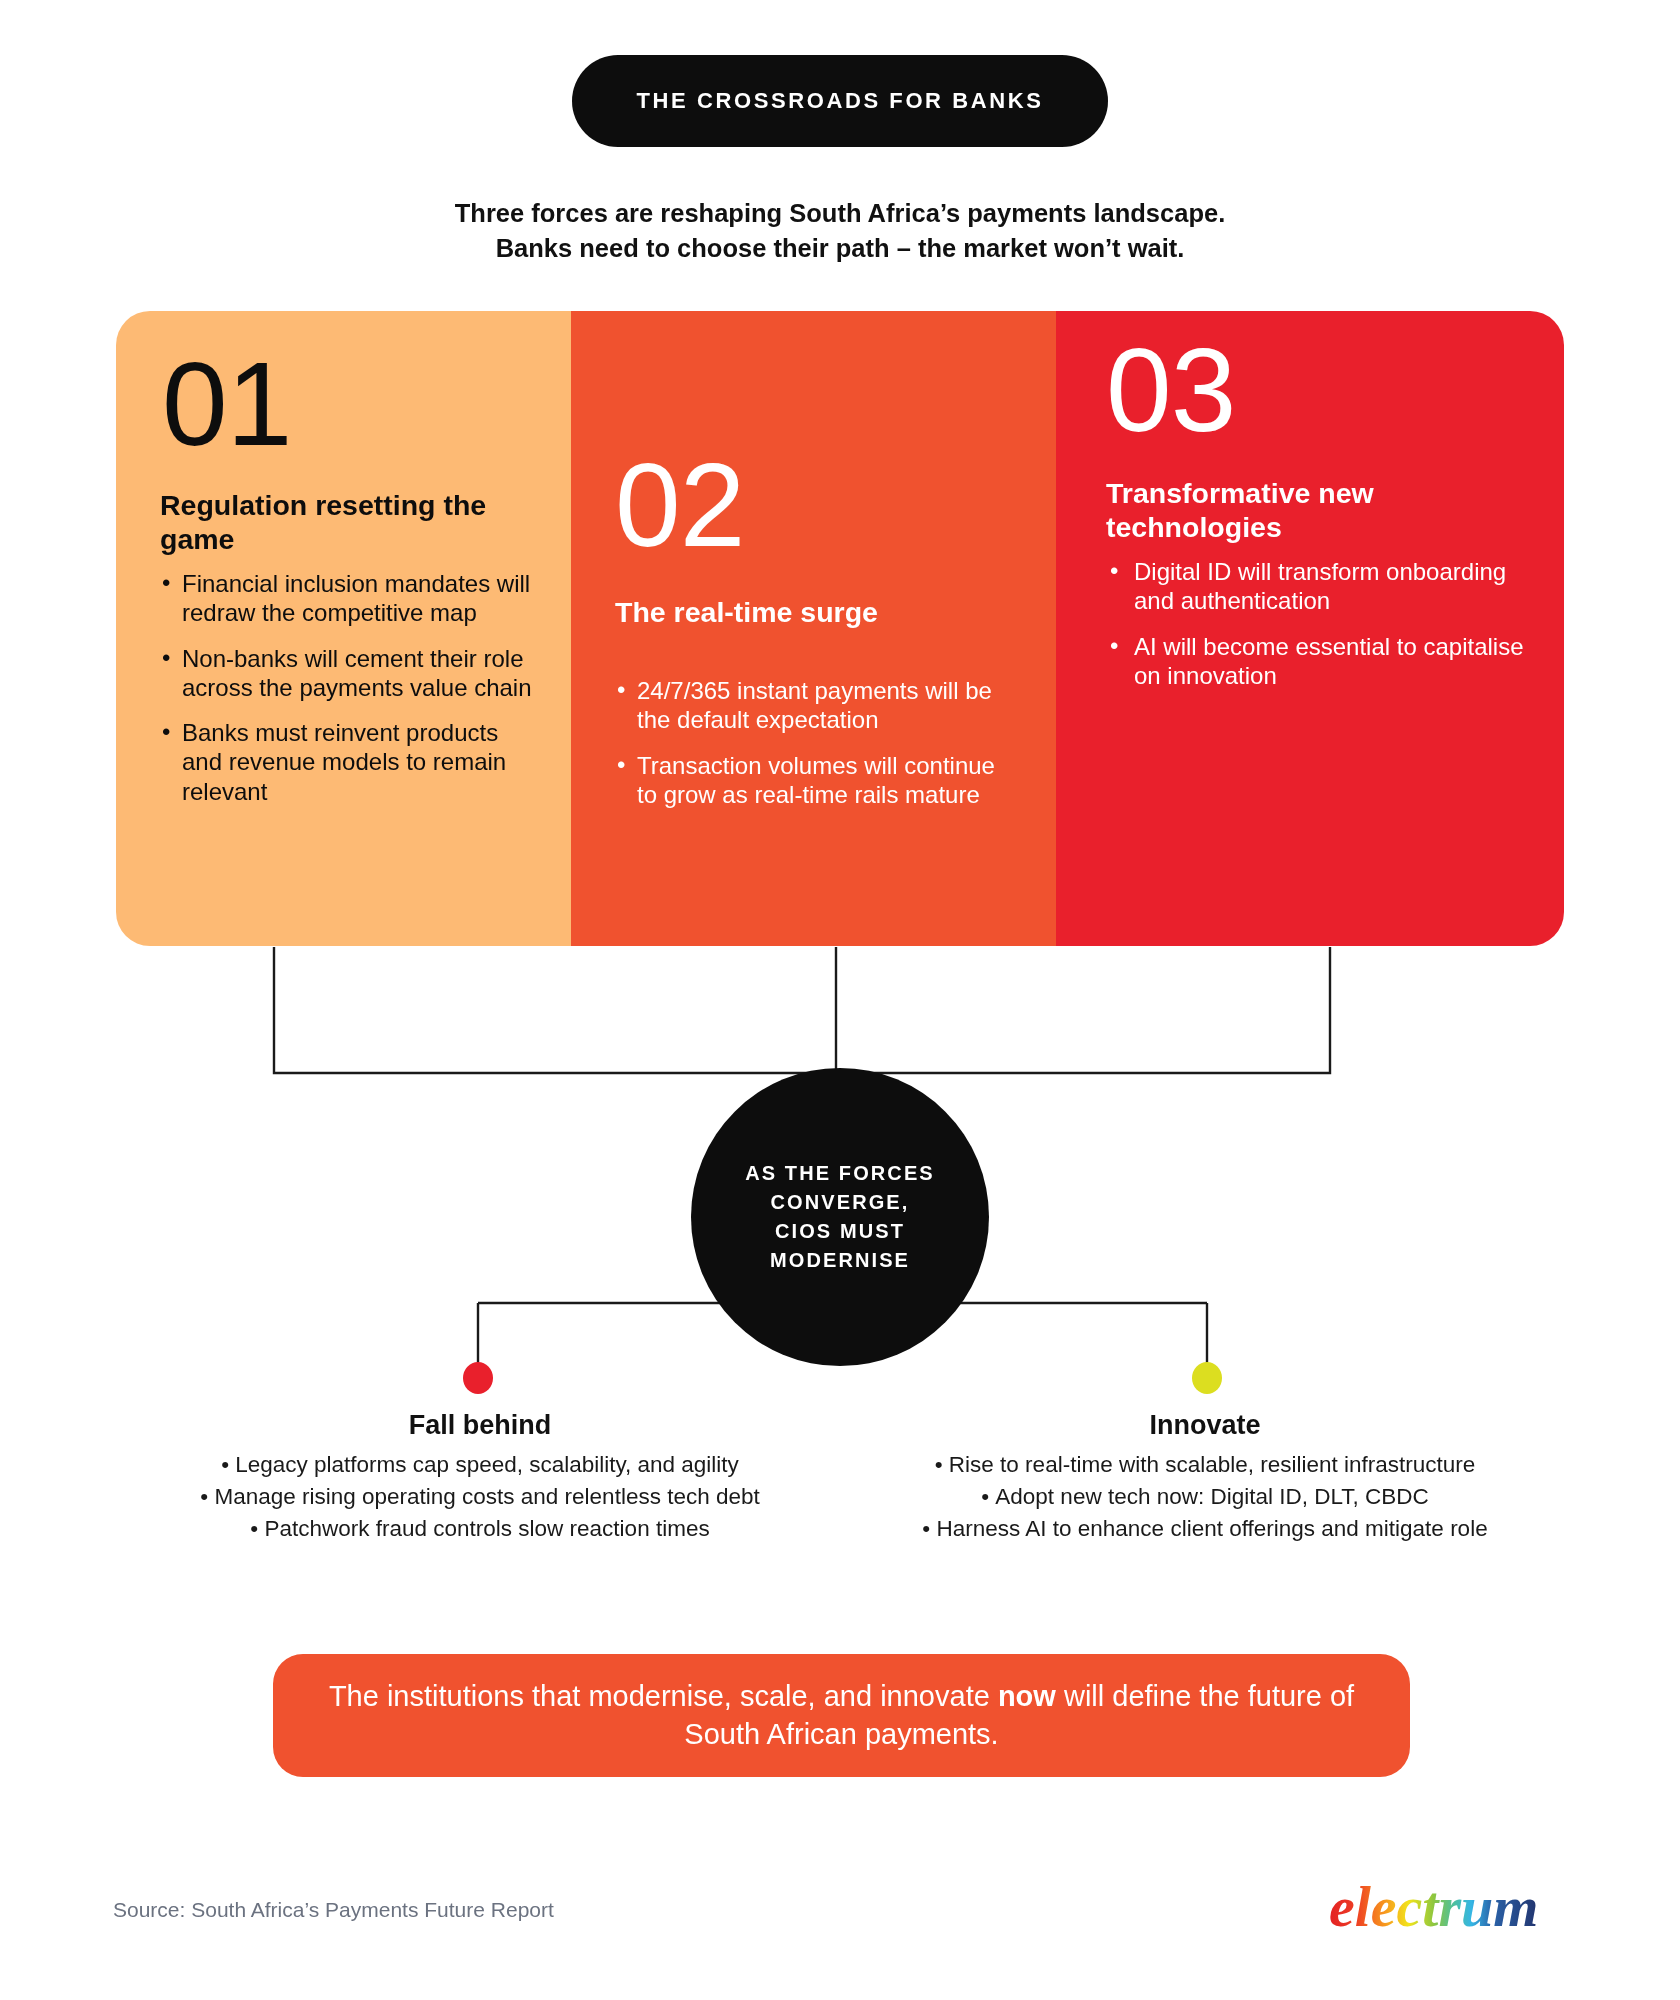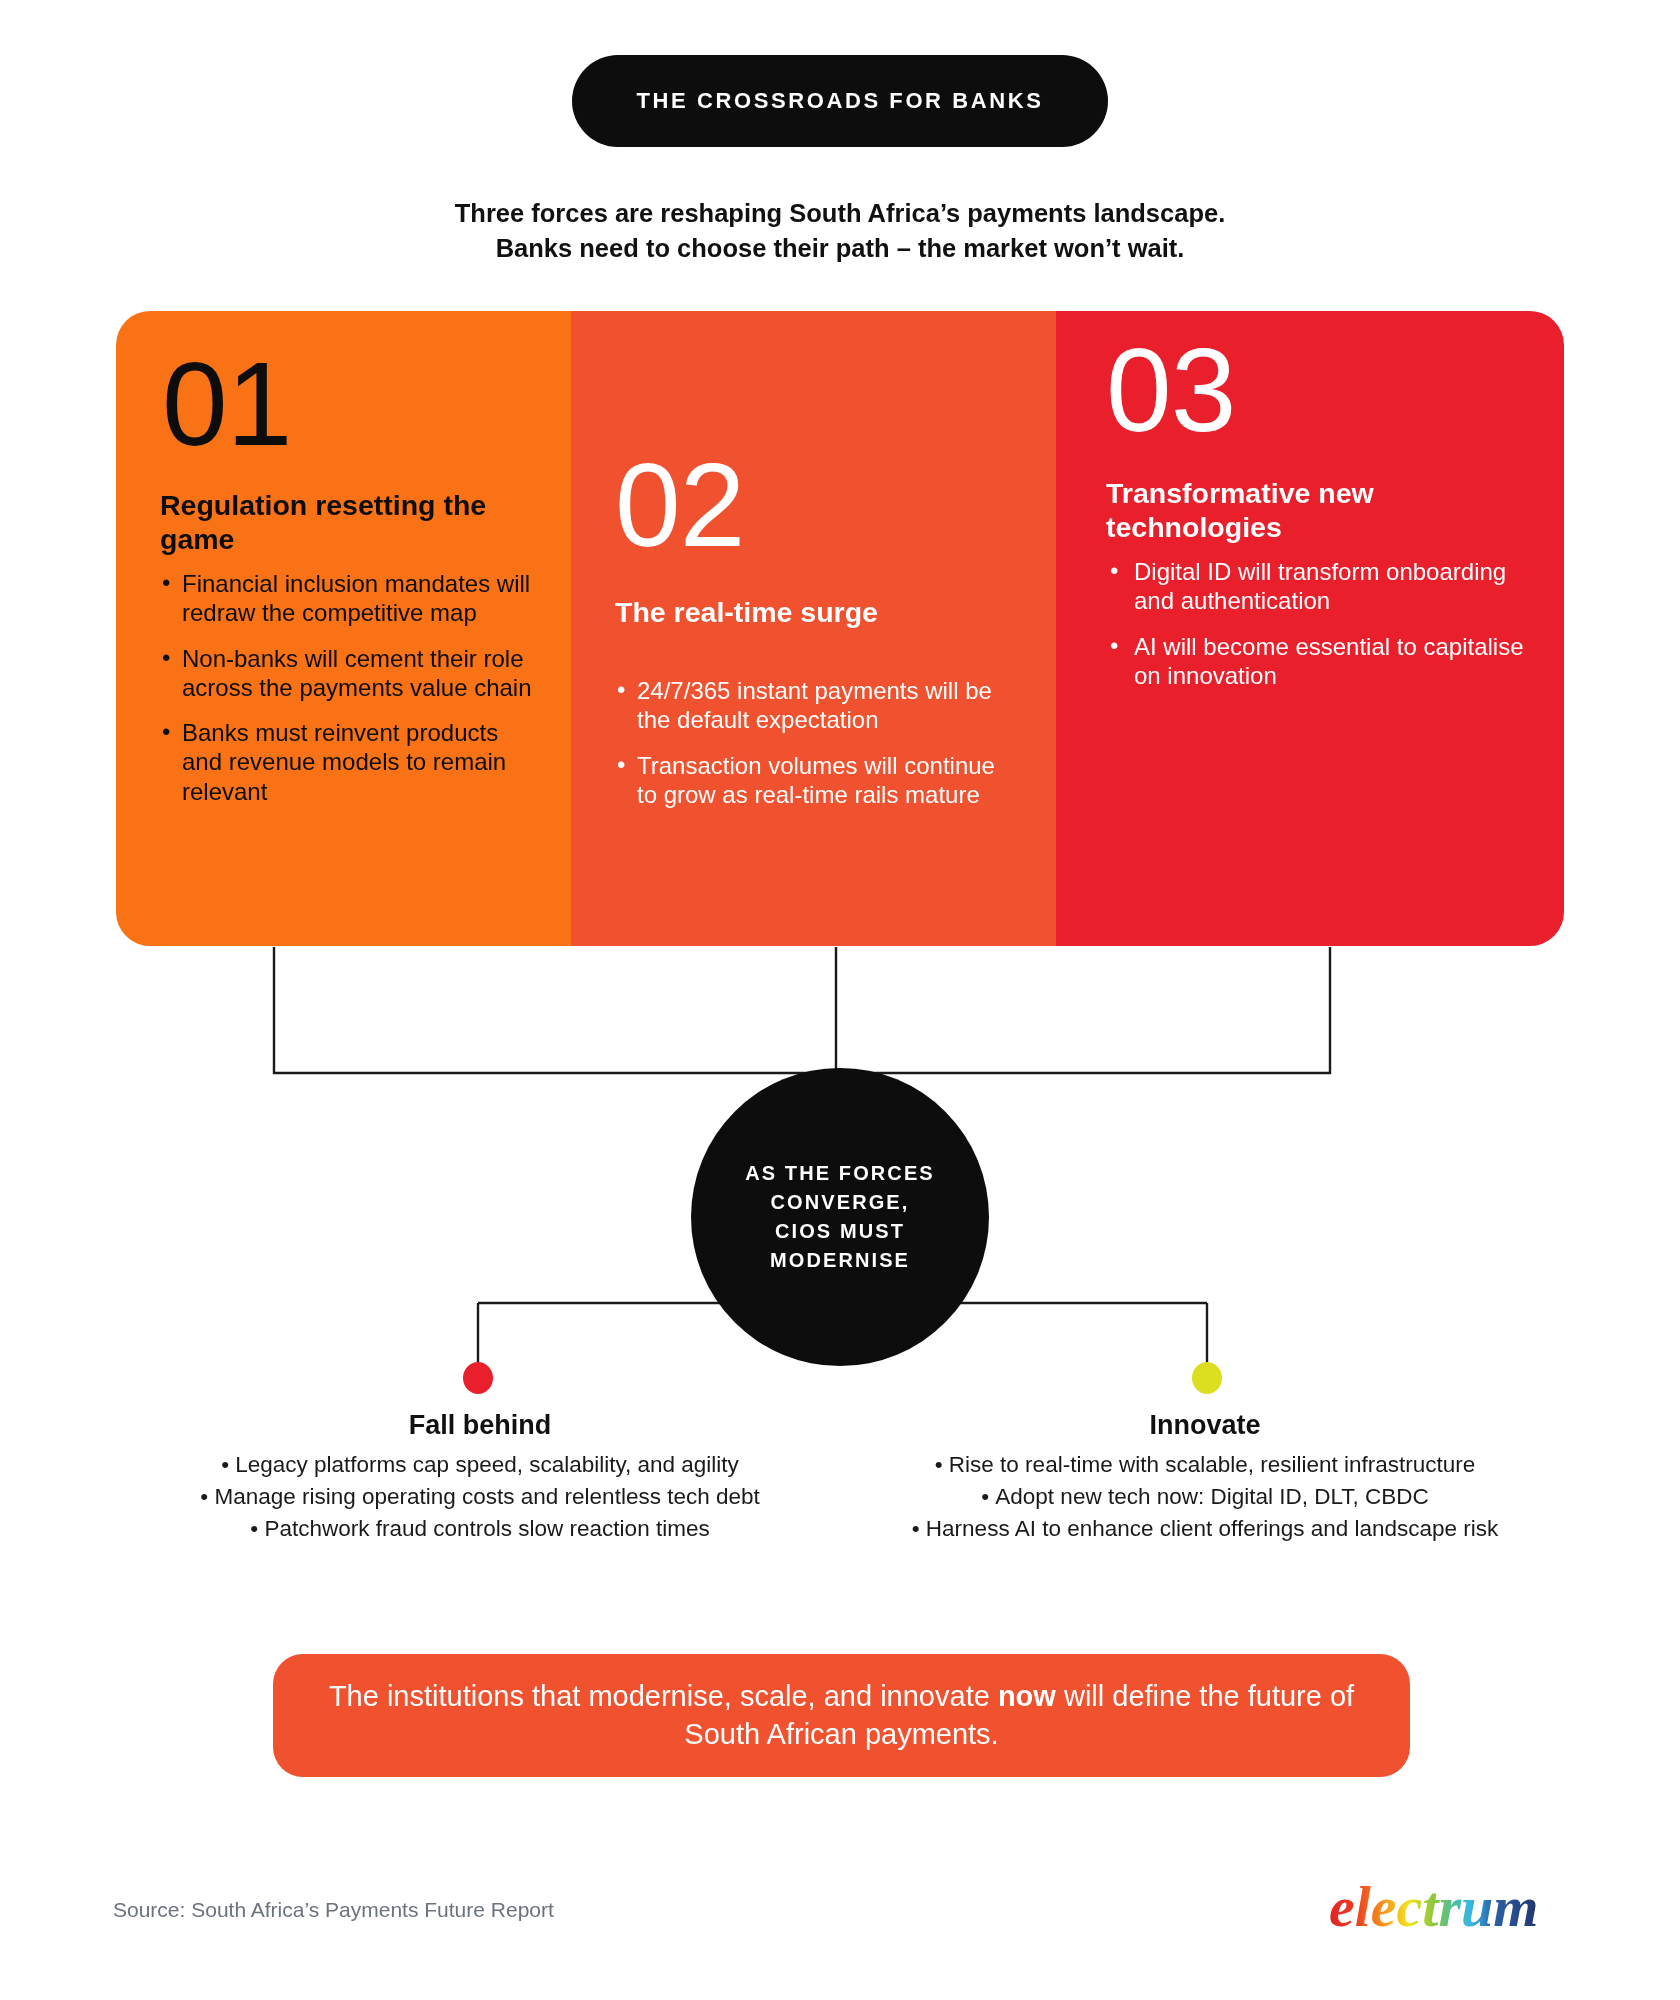--- a/index.html
+++ b/index.html
@@ -58,21 +58,21 @@
     position: absolute;
     left: 116px;
     top: 311px;
     width: 1448px;
     height: 635px;
     border-radius: 34px;
     overflow: hidden;
     display: flex;
   }
   .col { position: relative; height: 100%; }
-  .col-1 { width: 455px; background: #f97316; }
+  .col-1 { width: 455px; background: #fdba74; }
   .col-2 { width: 485px; background: #F0522F; }
   .col-3 { width: 508px; background: #E9202C; }
 
   .bignum {
     position: absolute;
     font-size: 118px;
     font-weight: 300;
     line-height: 0.92;
     letter-spacing: -1px;
     font-family: "Liberation Sans", sans-serif;
@@ -300,21 +300,21 @@
       <li>Manage rising operating costs and relentless tech debt</li>
       <li>Patchwork fraud controls slow reaction times</li>
     </ul>
   </div>
 
   <div class="outcome outcome-right">
     <div class="outcome-title">Innovate</div>
     <ul class="outcome-list">
       <li>Rise to real-time with scalable, resilient infrastructure</li>
       <li>Adopt new tech now: Digital ID, DLT, CBDC</li>
-      <li>Harness AI to enhance client offerings and landscape risk</li>
+      <li>Harness AI to enhance client offerings and mitigate role</li>
     </ul>
   </div>
 
   <div class="banner">
     <div class="banner-text">
       <span>The institutions that modernise, scale, and innovate </span><b>now</b><span> will define the future of South African payments.</span>
     </div>
   </div>
 
   <div class="source">Source: South Africa’s Payments Future Report</div>

